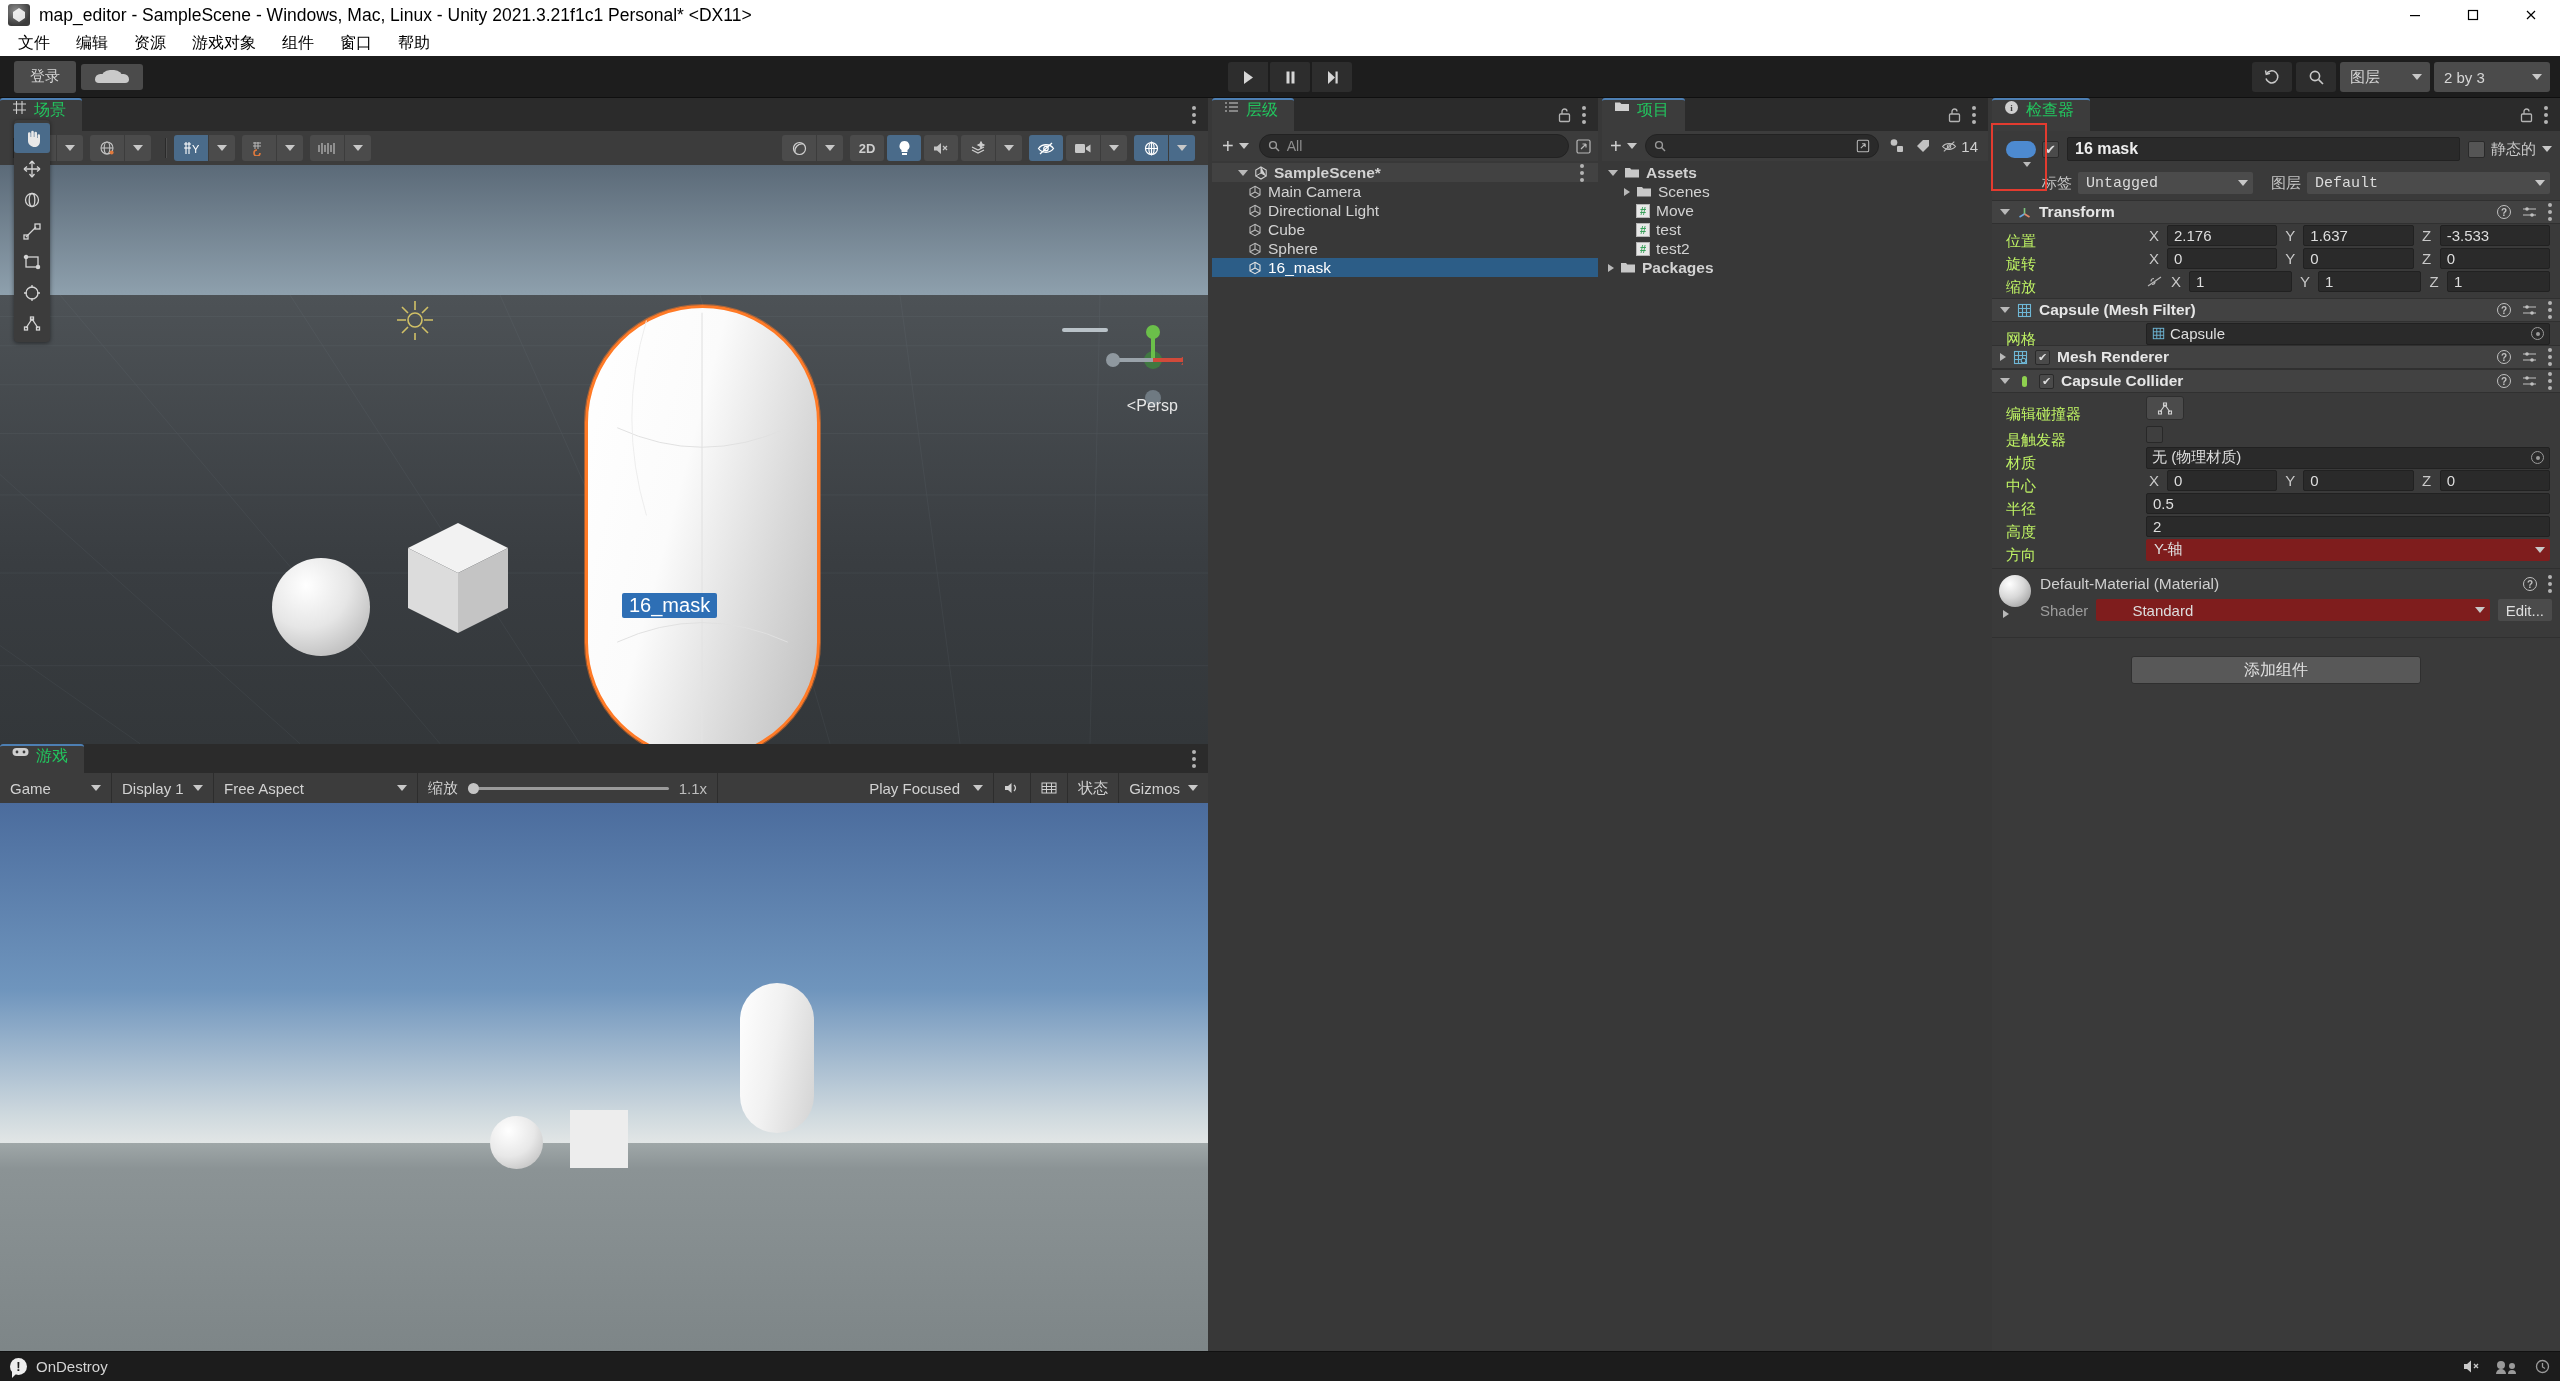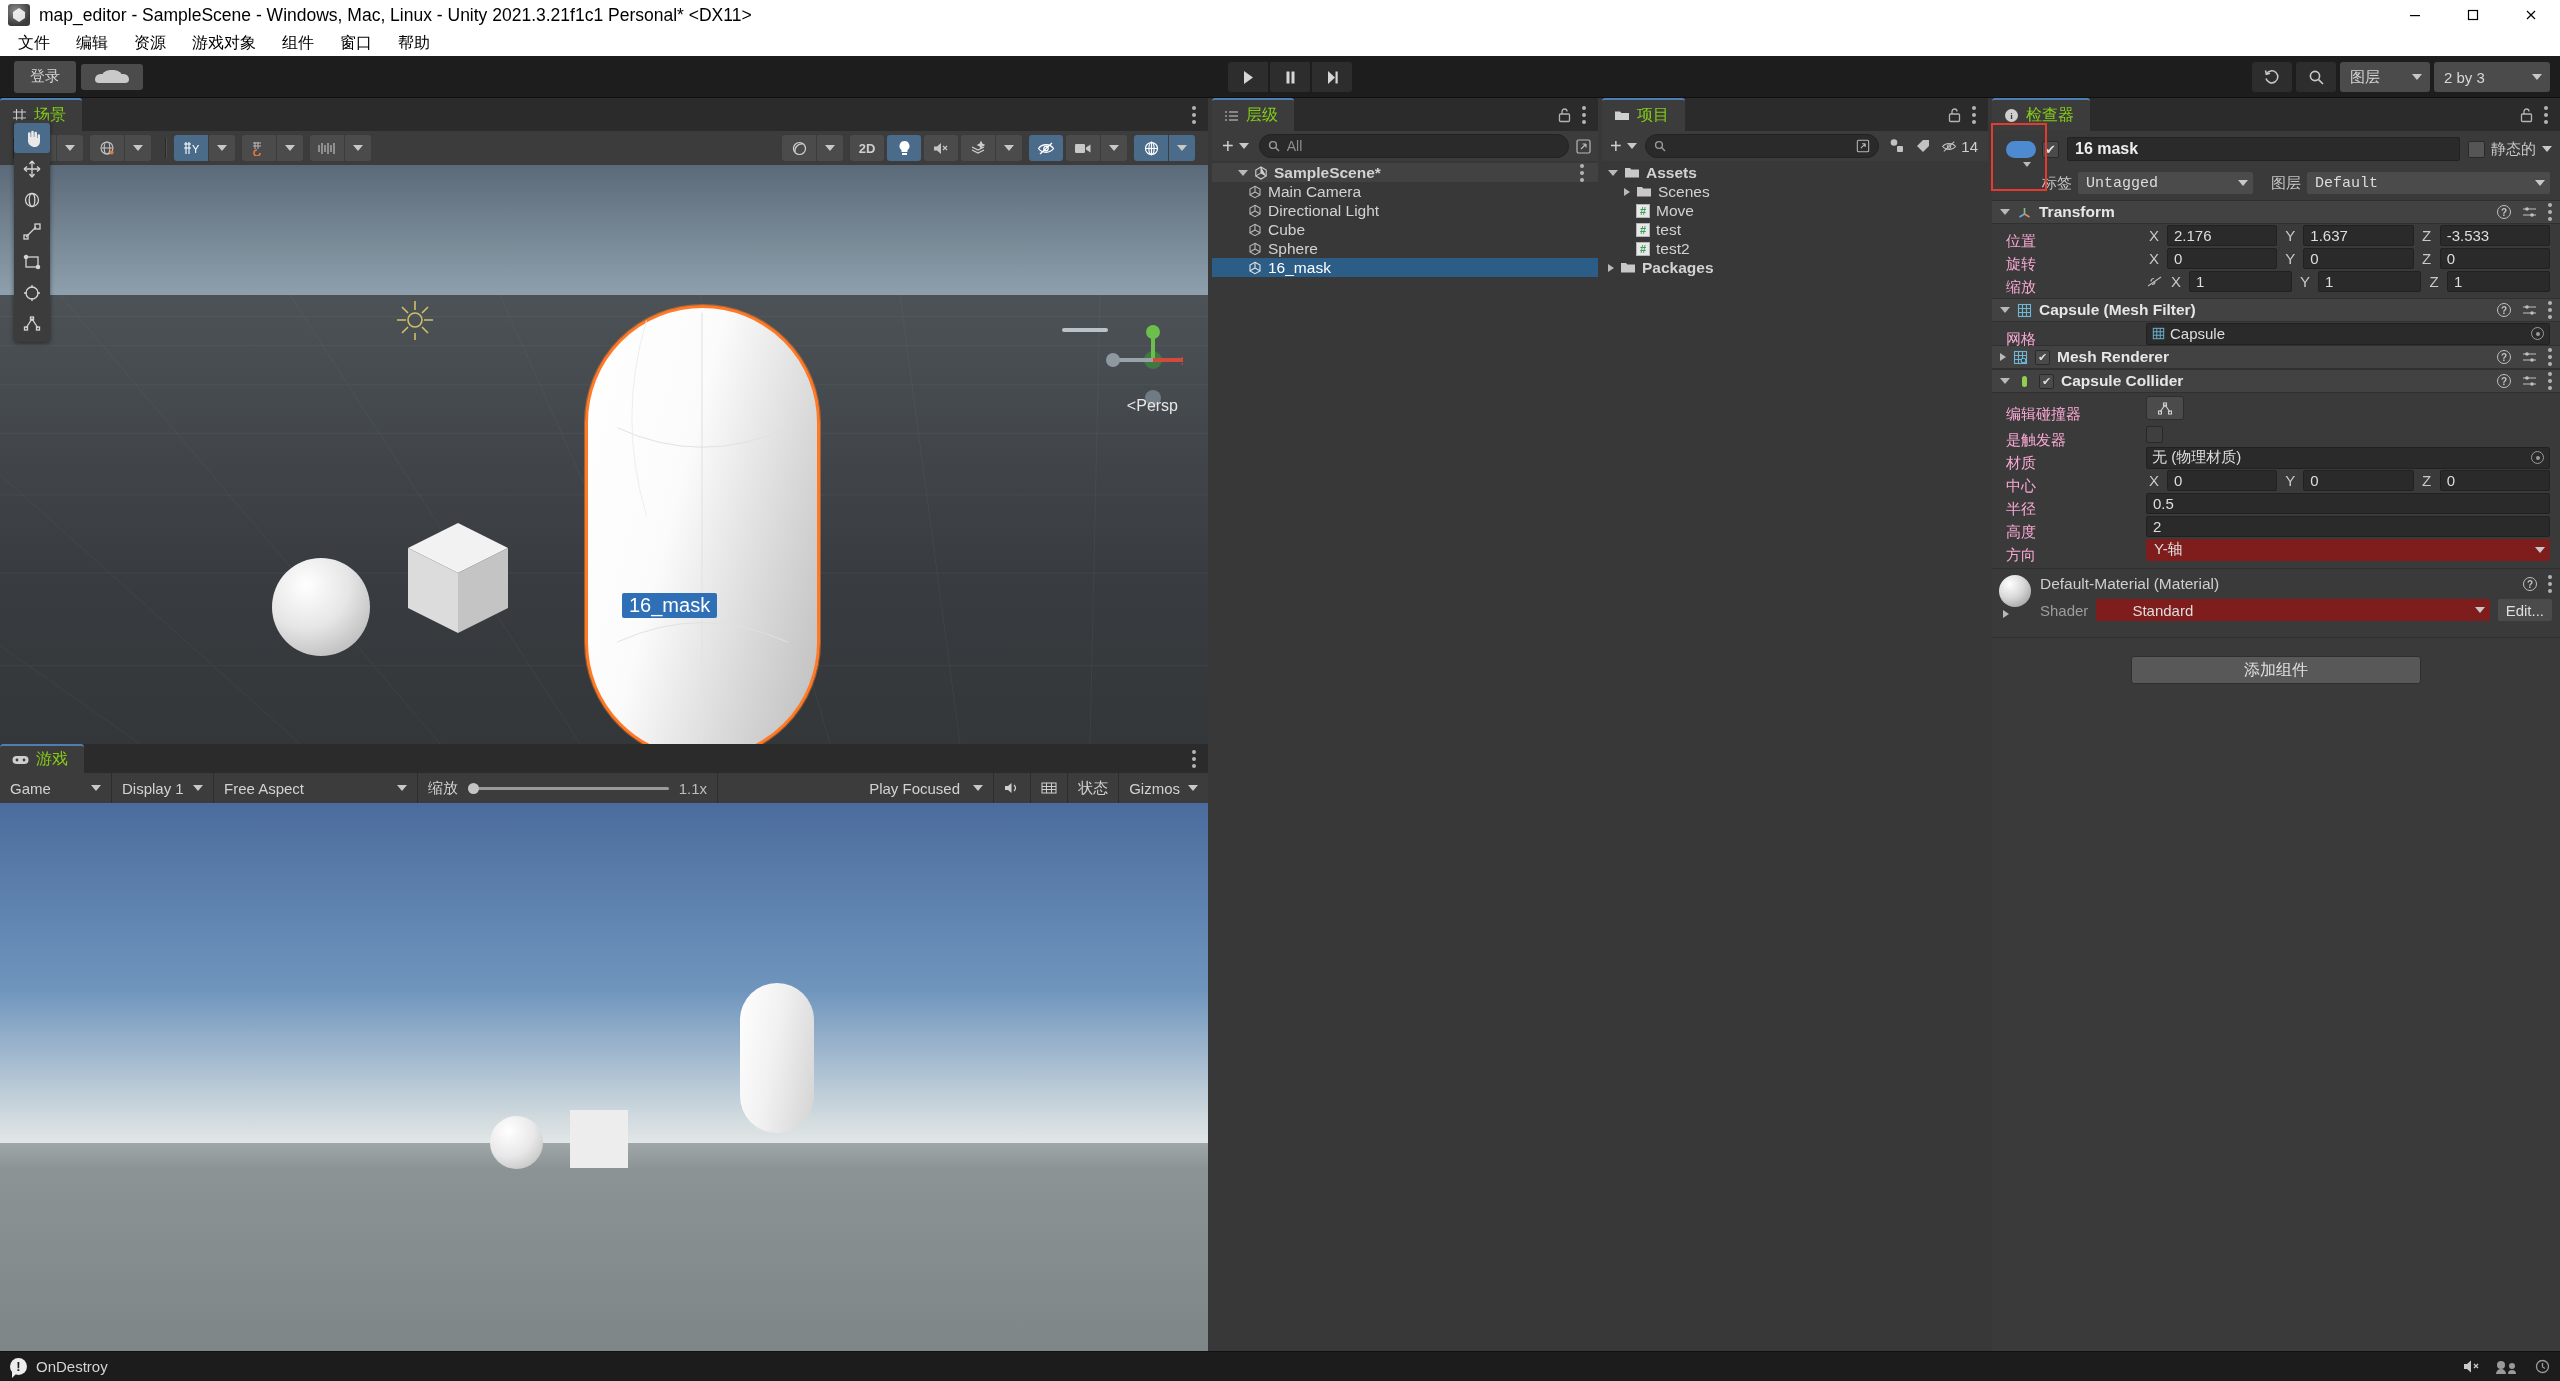--- a/index.html
+++ b/index.html
@@ -79,22 +79,22 @@
   .tb-dd.layout .cap{ min-width:82px; }
   .caret { width:0;height:0;border-left:5px solid transparent;border-right:5px solid transparent;
      border-top:6px solid #c8c8c8; }
 
   
   .panel { position:absolute; background:#383838; }
   .panel-tabstrip {
     height:33px; background:#2b2b2b; display:flex; align-items:flex-end; position:relative;
   }
   .panel-tab {
-    height:33px; padding:0 16px 0 12px; background:#3c3c3c; display:flex; align-items:center; gap:7px;
-    font-size:16px; color:#84cc16; border-top:2px solid #4d7fb3; border-radius:3px 3px 0 0;
+    height:33px; padding:0 16px 0 12px; background:#3c3c3c; display:flex; align-items:flex-start; gap:7px;
+    font-size:16px; color:#22c55e; border-top:2px solid #4d7fb3; border-radius:3px 3px 0 0;
   }
   .tabstrip-right { margin-left:auto; display:flex; align-items:center; gap:10px; padding-right:12px; height:33px; }
   .kebab { width:4px;height:4px;border-radius:50%;background:#b4b4b4; position:relative;}
   .kebab:before,.kebab:after{content:"";position:absolute;left:0;width:4px;height:4px;border-radius:50%;background:#b4b4b4;}
   .kebab:before{top:-7px;} .kebab:after{top:7px;}
 
   
   #scene-panel { left:0; top:98px; width:1208px; height:646px; }
   .scene-toolbar { height:34px; background:#3c3c3c; display:flex; align-items:center; padding:0 6px; gap:0px; }
   .sep2 { width:2px; height:20px; border-left:1px solid #2a2a2a; border-right:1px solid #4e4e4e; margin:0 7px;}
@@ -177,21 +177,21 @@
   .comp-header {
     height:24px; background:#424242; display:flex; align-items:center; gap:7px; padding:0 8px;
     border-top:1px solid #303030; border-bottom:1px solid #303030; font-size:15.5px; font-weight:bold; color:#e6e6e6;
   }
   .tri { width:0;height:0;border-left:6px solid #b9b9b9;border-top:4px solid transparent;border-bottom:4px solid transparent;}
   .tri.down { border-left:5px solid transparent;border-right:5px solid transparent;border-top:6px solid #b9b9b9;border-bottom:none;}
   .comp-right { margin-left:auto; display:flex; align-items:center; gap:11px; }
   .help-icon { width:14px;height:14px;border-radius:50%;border:1.5px solid #c0c0c0;
      font-size:10px; display:flex;align-items:center;justify-content:center; color:#c0c0c0; font-weight:bold;}
   .prop-row { display:flex; align-items:center; height:23px; padding:0 10px 0 14px; font-size:15px; }
-  .prop-row .pl { width:140px; color:#f9a8d4;margin-top:12px; }
+  .prop-row .pl { width:140px; color:#bef264;margin-top:12px; }
   .vec { display:flex; flex:1; gap:5px; align-items:center; }
   .vec .ax { width:16px; text-align:center; color:#c9c9c9; font-size:15px; }
   .numf { flex:1; height:21px; background:#2a2a2a; border:1px solid #212121; border-radius:2px;
      display:flex; align-items:center; padding:0 6px; font-size:15px; color:#dedede; }
   .objf { flex:1; height:22px; background:#2a2a2a; border:1px solid #212121; border-radius:2px;
      display:flex; align-items:center; padding:0 5px; gap:5px; font-size:15px; color:#dedede; }
   .objf .dot { margin-left:auto; width:13px;height:13px;border-radius:50%;border:1.5px solid #9a9a9a;
      display:flex;align-items:center;justify-content:center;}
   .objf .dot i{ width:4px;height:4px;border-radius:50%;background:#9a9a9a; display:block;}
   .matf { flex:1; height:22px; background:#7f1d1d; border-radius:2px; display:flex; align-items:center;

